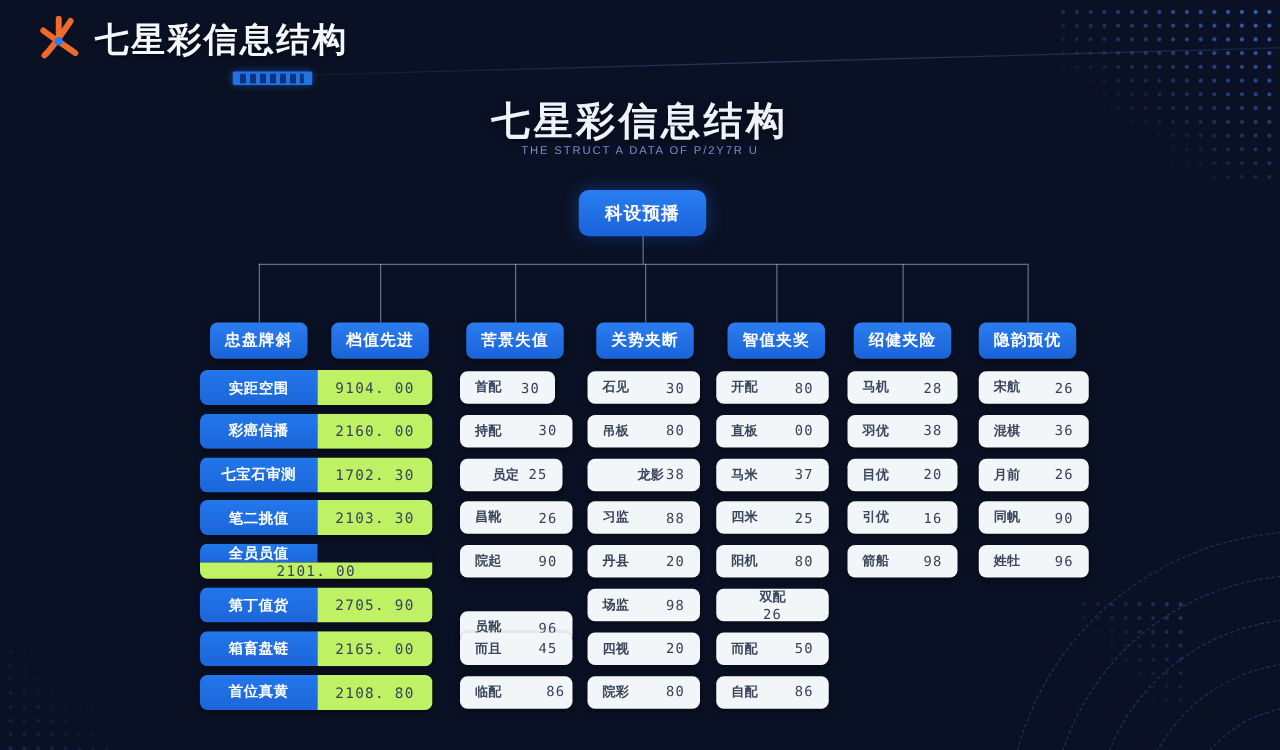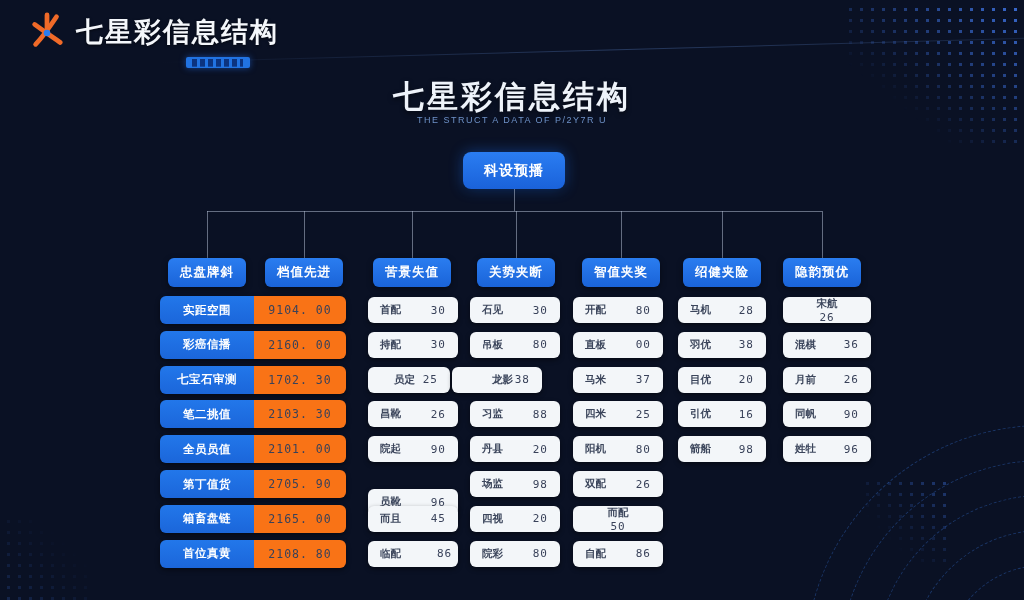--- a/index.html
+++ b/index.html
@@ -77,21 +77,21 @@
   .leaf-row{
     position:absolute;left:160px;width:186px;height:28px;border-radius:6px;overflow:hidden;
     display:flex;box-shadow:0 2px 5px rgba(0,0,0,0.45);
   }
   .leaf-row .lbl{
     width:94px;flex:none;background:linear-gradient(180deg,#2277ea,#1b66da);
     color:#fff;font-size:11.5px;font-weight:bold;
     display:flex;align-items:center;justify-content:center;letter-spacing:0.5px;white-space:nowrap;
   }
   .leaf-row .val{
-    flex:1;background:#f97316;color:#39425a;
+    flex:1;background:#bef264;color:#39425a;
     font-family:"DejaVu Sans Mono","Liberation Mono",monospace;
     font-size:11.5px;display:flex;align-items:center;justify-content:center;letter-spacing:1px;
   }
   
   .leaf-box{
     position:absolute;height:26px;border-radius:6px;background:#f3f6f9;
     display:flex;align-items:center;justify-content:space-between;
     padding:0 12px;box-sizing:border-box;
     box-shadow:0 2px 5px rgba(0,0,0,0.45);
   }
@@ -160,37 +160,37 @@
         <div class="val">2160. 00</div>
       </div>
       <div class="leaf-row" style="top: 365.6px;">
         <div class="lbl">七宝石审测</div>
         <div class="val">1702. 30</div>
       </div>
       <div class="leaf-row" style="top: 400.4px;">
         <div class="lbl">笔二挑值</div>
         <div class="val">2103. 30</div>
       </div>
-      <div class="leaf-row" style="top: 435.2px;">
+      <div class="leaf-row" style="top: 435.2px; flex-direction: column;">
         <div class="lbl">全员员值</div>
         <div class="val">2101. 00</div>
       </div>
       <div class="leaf-row" style="top: 470px;">
         <div class="lbl">第丁值货</div>
         <div class="val">2705. 90</div>
       </div>
       <div class="leaf-row" style="top: 504.8px;">
         <div class="lbl">箱畜盘链</div>
         <div class="val">2165. 00</div>
       </div>
       <div class="leaf-row" style="top: 539.6px;">
         <div class="lbl">首位真黄</div>
         <div class="val">2108. 80</div>
       </div>
-      <div class="leaf-box" style="left: 368px; top: 297px; width: 90px;">
+      <div class="leaf-box" style="left: 368px; top: 297px; width: 76px;">
         <div class="lbl">首配</div>
         <div class="val">30</div>
       </div>
       <div class="leaf-box" style="left: 368px; top: 331.8px; width: 90px;">
         <div class="lbl">持配</div>
         <div class="val">30</div>
       </div>
       <div class="leaf-box" style="left: 368px; top: 366.6px; width: 82px; padding-left: 26px;">
         <div class="lbl">员定</div>
         <div class="val">25</div>
@@ -216,21 +216,21 @@
         <div class="val">86</div>
       </div>
       <div class="leaf-box" style="left: 470px; top: 297px; width: 90px;">
         <div class="lbl">石见</div>
         <div class="val">30</div>
       </div>
       <div class="leaf-box" style="left: 470px; top: 331.8px; width: 90px;">
         <div class="lbl">吊板</div>
         <div class="val">80</div>
       </div>
-      <div class="leaf-box" style="left: 452px; top: 366.6px; width: 90px; padding-left: 40px;">
+      <div class="leaf-box" style="left: 470px; top: 366.6px; width: 90px; padding-left: 40px;">
         <div class="lbl">龙影</div>
         <div class="val">38</div>
       </div>
       <div class="leaf-box" style="left: 470px; top: 401.4px; width: 90px;">
         <div class="lbl">习监</div>
         <div class="val">88</div>
       </div>
       <div class="leaf-box" style="left: 470px; top: 436.2px; width: 90px;">
         <div class="lbl">丹县</div>
         <div class="val">20</div>
@@ -260,25 +260,25 @@
         <div class="val">37</div>
       </div>
       <div class="leaf-box" style="left: 573px; top: 401.4px; width: 90px;">
         <div class="lbl">四米</div>
         <div class="val">25</div>
       </div>
       <div class="leaf-box" style="left: 573px; top: 436.2px; width: 90px;">
         <div class="lbl">阳机</div>
         <div class="val">80</div>
       </div>
-      <div class="leaf-box" style="left: 573px; top: 471px; width: 90px;">
+      <div class="leaf-box" style="left: 573px; top: 471px; width: 90px; flex-direction: column;">
         <div class="lbl">双配</div>
         <div class="val">26</div>
       </div>
-      <div class="leaf-box" style="left: 573px; top: 505.8px; width: 90px; flex-direction: column;">
+      <div class="leaf-box" style="left: 573px; top: 505.8px; width: 90px;">
         <div class="lbl">而配</div>
         <div class="val">50</div>
       </div>
       <div class="leaf-box" style="left: 573px; top: 540.6px; width: 90px;">
         <div class="lbl">自配</div>
         <div class="val">86</div>
       </div>
       <div class="leaf-box" style="left: 678px; top: 297px; width: 88px;">
         <div class="lbl">马机</div>
         <div class="val">28</div>
@@ -292,21 +292,21 @@
         <div class="val">20</div>
       </div>
       <div class="leaf-box" style="left: 678px; top: 401.4px; width: 88px;">
         <div class="lbl">引优</div>
         <div class="val">16</div>
       </div>
       <div class="leaf-box" style="left: 678px; top: 436.2px; width: 88px;">
         <div class="lbl">箭船</div>
         <div class="val">98</div>
       </div>
-      <div class="leaf-box" style="left: 783px; top: 297px; width: 88px; flex-direction: column;">
+      <div class="leaf-box" style="left: 783px; top: 297px; width: 88px;">
         <div class="lbl">宋航</div>
         <div class="val">26</div>
       </div>
       <div class="leaf-box" style="left: 783px; top: 331.8px; width: 88px;">
         <div class="lbl">混棋</div>
         <div class="val">36</div>
       </div>
       <div class="leaf-box" style="left: 783px; top: 366.6px; width: 88px;">
         <div class="lbl">月前</div>
         <div class="val">26</div>

